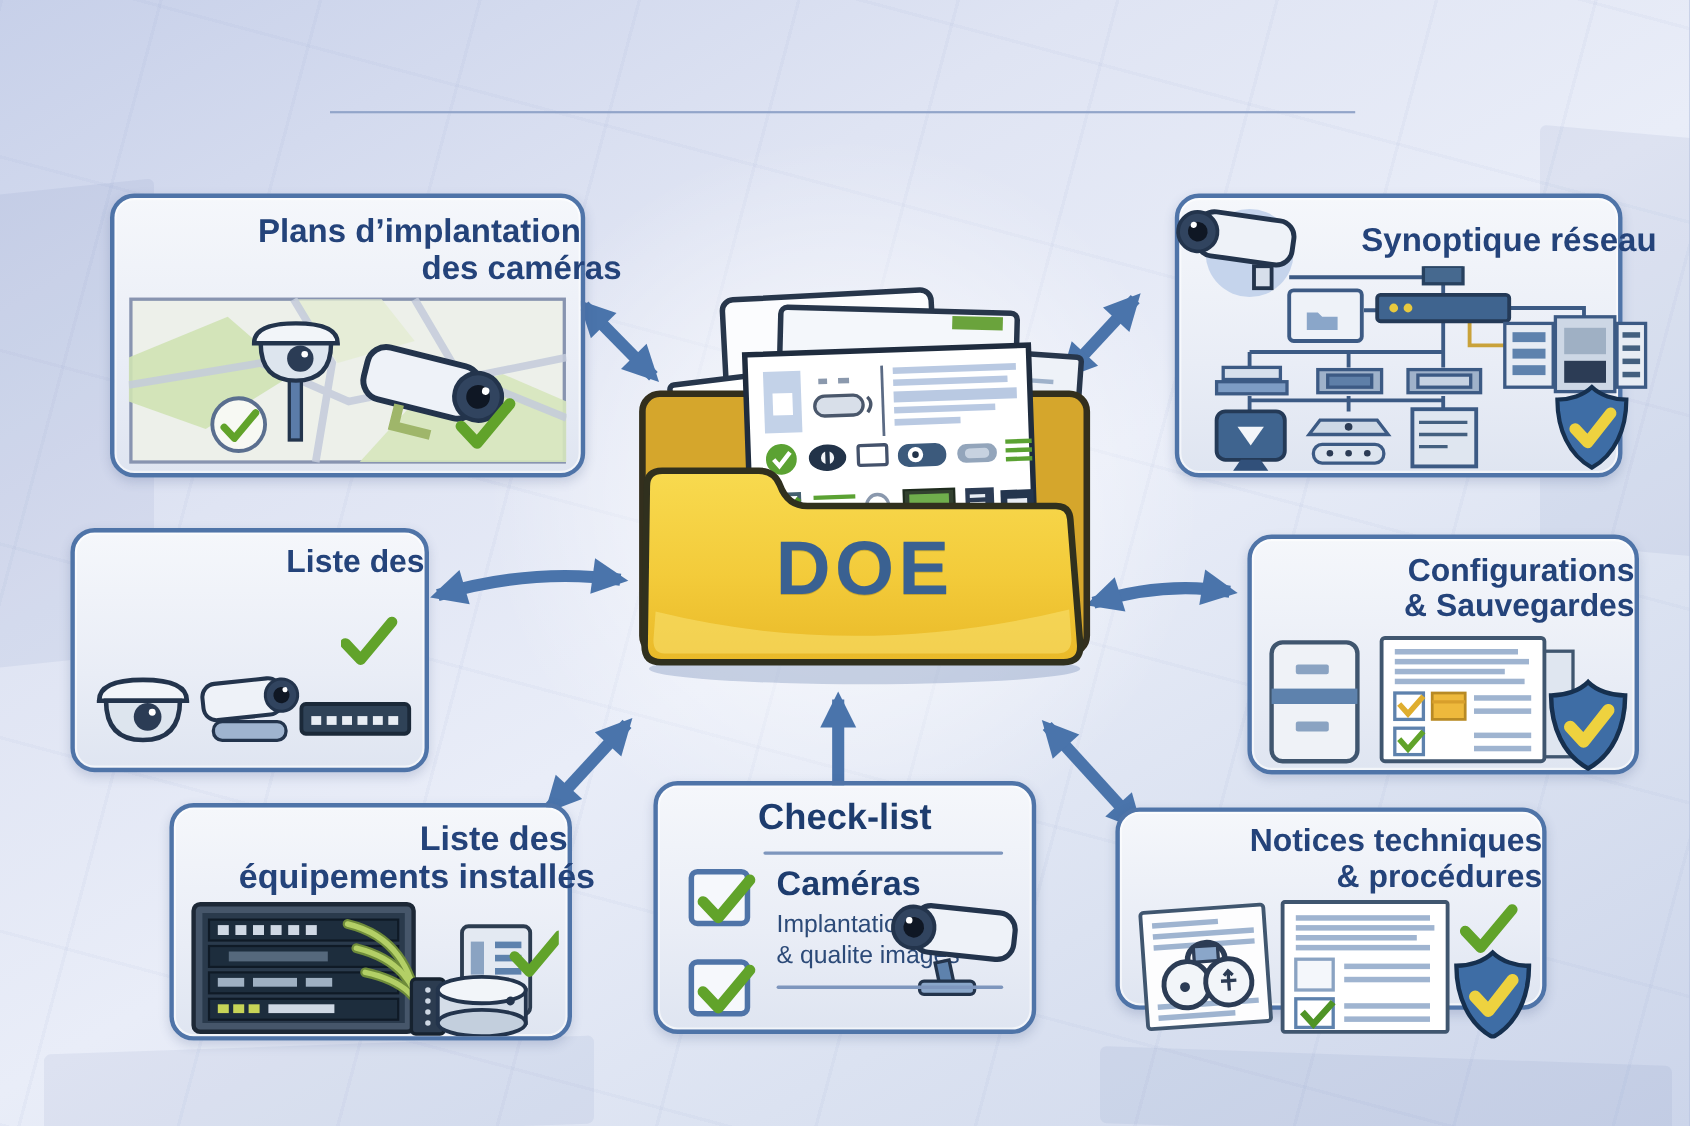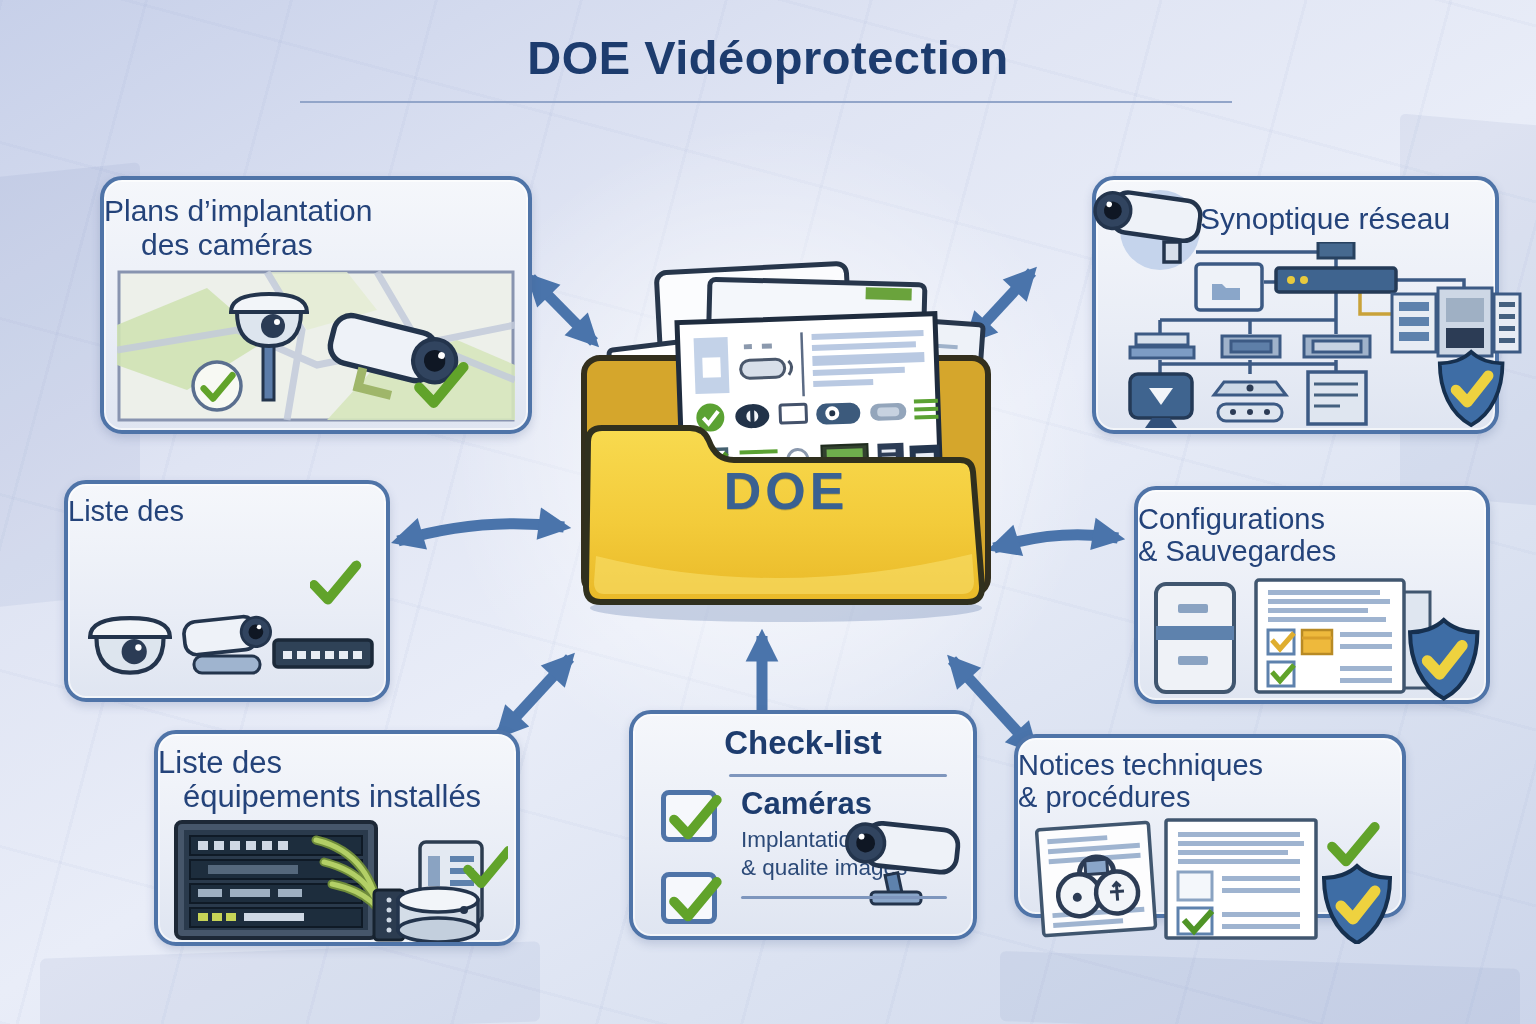--- a/index.html
+++ b/index.html
@@ -22,28 +22,28 @@
   .subtitle{
     position:absolute;top:112px;left:0;width:100%;text-align:center;
     font-size:33px;font-style:italic;font-weight:700;color:#1d3c6e;
   }
   .box{
     position:absolute;border:4px solid #4f74a8;border-radius:22px;
     background:linear-gradient(180deg,#f5f7fb 0%,#e9edf6 60%,#dfe5f1 100%);
     box-shadow:0 4px 10px rgba(60,80,130,.20), inset 0 0 0 2px rgba(255,255,255,.6);
     z-index:4;
   }
-  .box-title{color:#24437a;font-weight:400;text-align:left;line-height:1.1;}
+  .box-title{color:#24437a;font-weight:700;text-align:right;line-height:1.1;}
   .t30{font-size:30px;} .t28{font-size:29px;} .t31{font-size:31px;}
   .abs{position:absolute;}
   .arrows{position:absolute;left:0;top:0;z-index:3;pointer-events:none;}
   .folder-wrap{position:absolute;left:568px;top:256px;width:436px;height:370px;z-index:5;}
   .folder-label{
-    position:absolute;left:0;top:205px;width:100%;text-align:center;
-    font-size:52px;font-weight:800;color:#3a6191;letter-spacing:4px;
+    position:absolute;left:0;top:221px;width:100%;text-align:center;
+    font-size:69px;font-weight:800;color:#3a6191;letter-spacing:4px;
     text-shadow:0 1px 0 rgba(0,0,0,.18);
   }
   .chk-title{color:#1d3c6e;font-weight:700;font-size:33px;text-align:center;}
   .chk-rule{position:absolute;height:3px;background:#7e96bd;border-radius:2px;}
   .checkbox{
     position:absolute;width:56px;height:52px;border:5px solid #4f74a8;border-radius:8px;
     background:#f6f8fc;
   }
   .checkbox svg{overflow:visible;position:absolute;left:4px;top:0px;}
   .chk-item-label{position:absolute;color:#1d3c6e;font-weight:700;font-size:31px;}
@@ -78,21 +78,20 @@
         <circle cx="48" cy="30" r="3" fill="#ffffff"></circle>
       </g>
     </defs>
   </svg>
 
   <div class="bgshape" style="left:-10px;top:170px;width:150px;height:430px;transform:skewY(-6deg);"></div>
   <div class="bgshape" style="left:1400px;top:120px;width:150px;height:380px;transform:skewY(5deg);"></div>
   <div class="bgshape" style="left:40px;top:950px;width:500px;height:80px;transform:skewY(-2deg);"></div>
   <div class="bgshape" style="left:1000px;top:960px;width:520px;height:70px;transform:skewY(2deg);"></div>
 
-  <div class="title">DOE Vidéoprotection</div>
   <div class="title-rule"></div>
 
   <svg class="arrows" width="1536" height="1024" viewBox="0 0 1536 1024">
     <defs>
       <marker id="ah" viewBox="0 0 10 10" refX="7.5" refY="5" markerWidth="3.3" markerHeight="3.3" orient="auto-start-reverse">
         <path d="M0.5 0.5 L9.5 5 L0.5 9.5 Z" fill="#4a74ab"></path>
       </marker>
     </defs>
     <g stroke="#4a74ab" stroke-width="11" fill="none">
       <path d="M531 278 L594 342" marker-start="url(#ah)" marker-end="url(#ah)"></path>
@@ -204,21 +203,21 @@
       <circle cx="100" cy="116" r="24" fill="#f7f9f3" stroke="#5a6f8f" stroke-width="3.5"></circle>
       <use href="#sym-check" transform="translate(84,102) scale(0.55)"></use>
       <g transform="translate(222,28) rotate(14)">
         <use href="#sym-bullet" transform="scale(1.35)"></use>
         <path d="M40 62 v20 h34" stroke="#9fb66a" stroke-width="9" fill="none"></path>
       </g>
       <use href="#sym-check" transform="translate(298,92) scale(0.85)"></use>
     </svg>
   </div>
 
-  <div class="box" style="left:1092px;top:176px;width:407px;height:258px;">
+  <div class="box" style="left:1068px;top:176px;width:407px;height:258px;">
     <svg class="abs" style="left:6px;top:4px;overflow:visible;" width="110" height="86" viewBox="0 0 110 86">
       <circle cx="58" cy="46" r="40" fill="#c5d4ec"></circle>
       <g transform="translate(104,8) scale(-1,1) rotate(-8)">
           <use href="#sym-bullet" transform="scale(1.12)"></use>
         </g>
       <rect x="62" y="58" width="16" height="20" fill="#d7dfeb" stroke="#23344c" stroke-width="3.5"></rect>
     </svg>
     <div class="box-title t30 abs" style="left:104px;top:22px;width:330px;">Synoptique réseau</div>
     <svg class="abs" style="left:4px;top:62px;" width="424" height="188" viewBox="0 0 424 188">
       <g stroke="#3c5a84" stroke-width="3.5" fill="none">
@@ -413,21 +412,21 @@
       <g>
         <rect x="230" y="82" width="80" height="30" fill="#d4dde8" stroke="#23344c" stroke-width="3.5"></rect>
         <ellipse cx="270" cy="82" rx="40" ry="12" fill="#f2f5f9" stroke="#23344c" stroke-width="3.5"></ellipse>
         <ellipse cx="270" cy="112" rx="40" ry="12" fill="#c3cfdd" stroke="#23344c" stroke-width="3.5"></ellipse>
         <circle cx="296" cy="92" r="4" fill="#23344c"></circle>
       </g>
       <use href="#sym-check" transform="translate(296,28) scale(0.78)"></use>
     </svg>
   </div>
 
-  <div class="box" style="left:594px;top:710px;width:348px;height:230px;margin-left:35px;">
+  <div class="box" style="left:594px;top:710px;width:348px;height:230px;">
     <div class="chk-title abs" style="left:0;top:10px;width:100%;">Check-list</div>
     <div class="chk-rule" style="left:96px;top:60px;width:218px;"></div>
     <div class="checkbox" style="left:28px;top:76px;">
       <svg width="62" height="54" viewBox="0 0 62 54">
           <use href="#sym-check" transform="scale(0.82)"></use>
         </svg>
     </div>
     <div class="chk-item-label" style="left:108px;top:72px;">Caméras</div>
     <div class="chk-item-sub" style="left:108px;top:112px;">Implantation</div>
     <div class="chk-item-sub" style="left:108px;top:140px;">&amp; qualite images</div>

